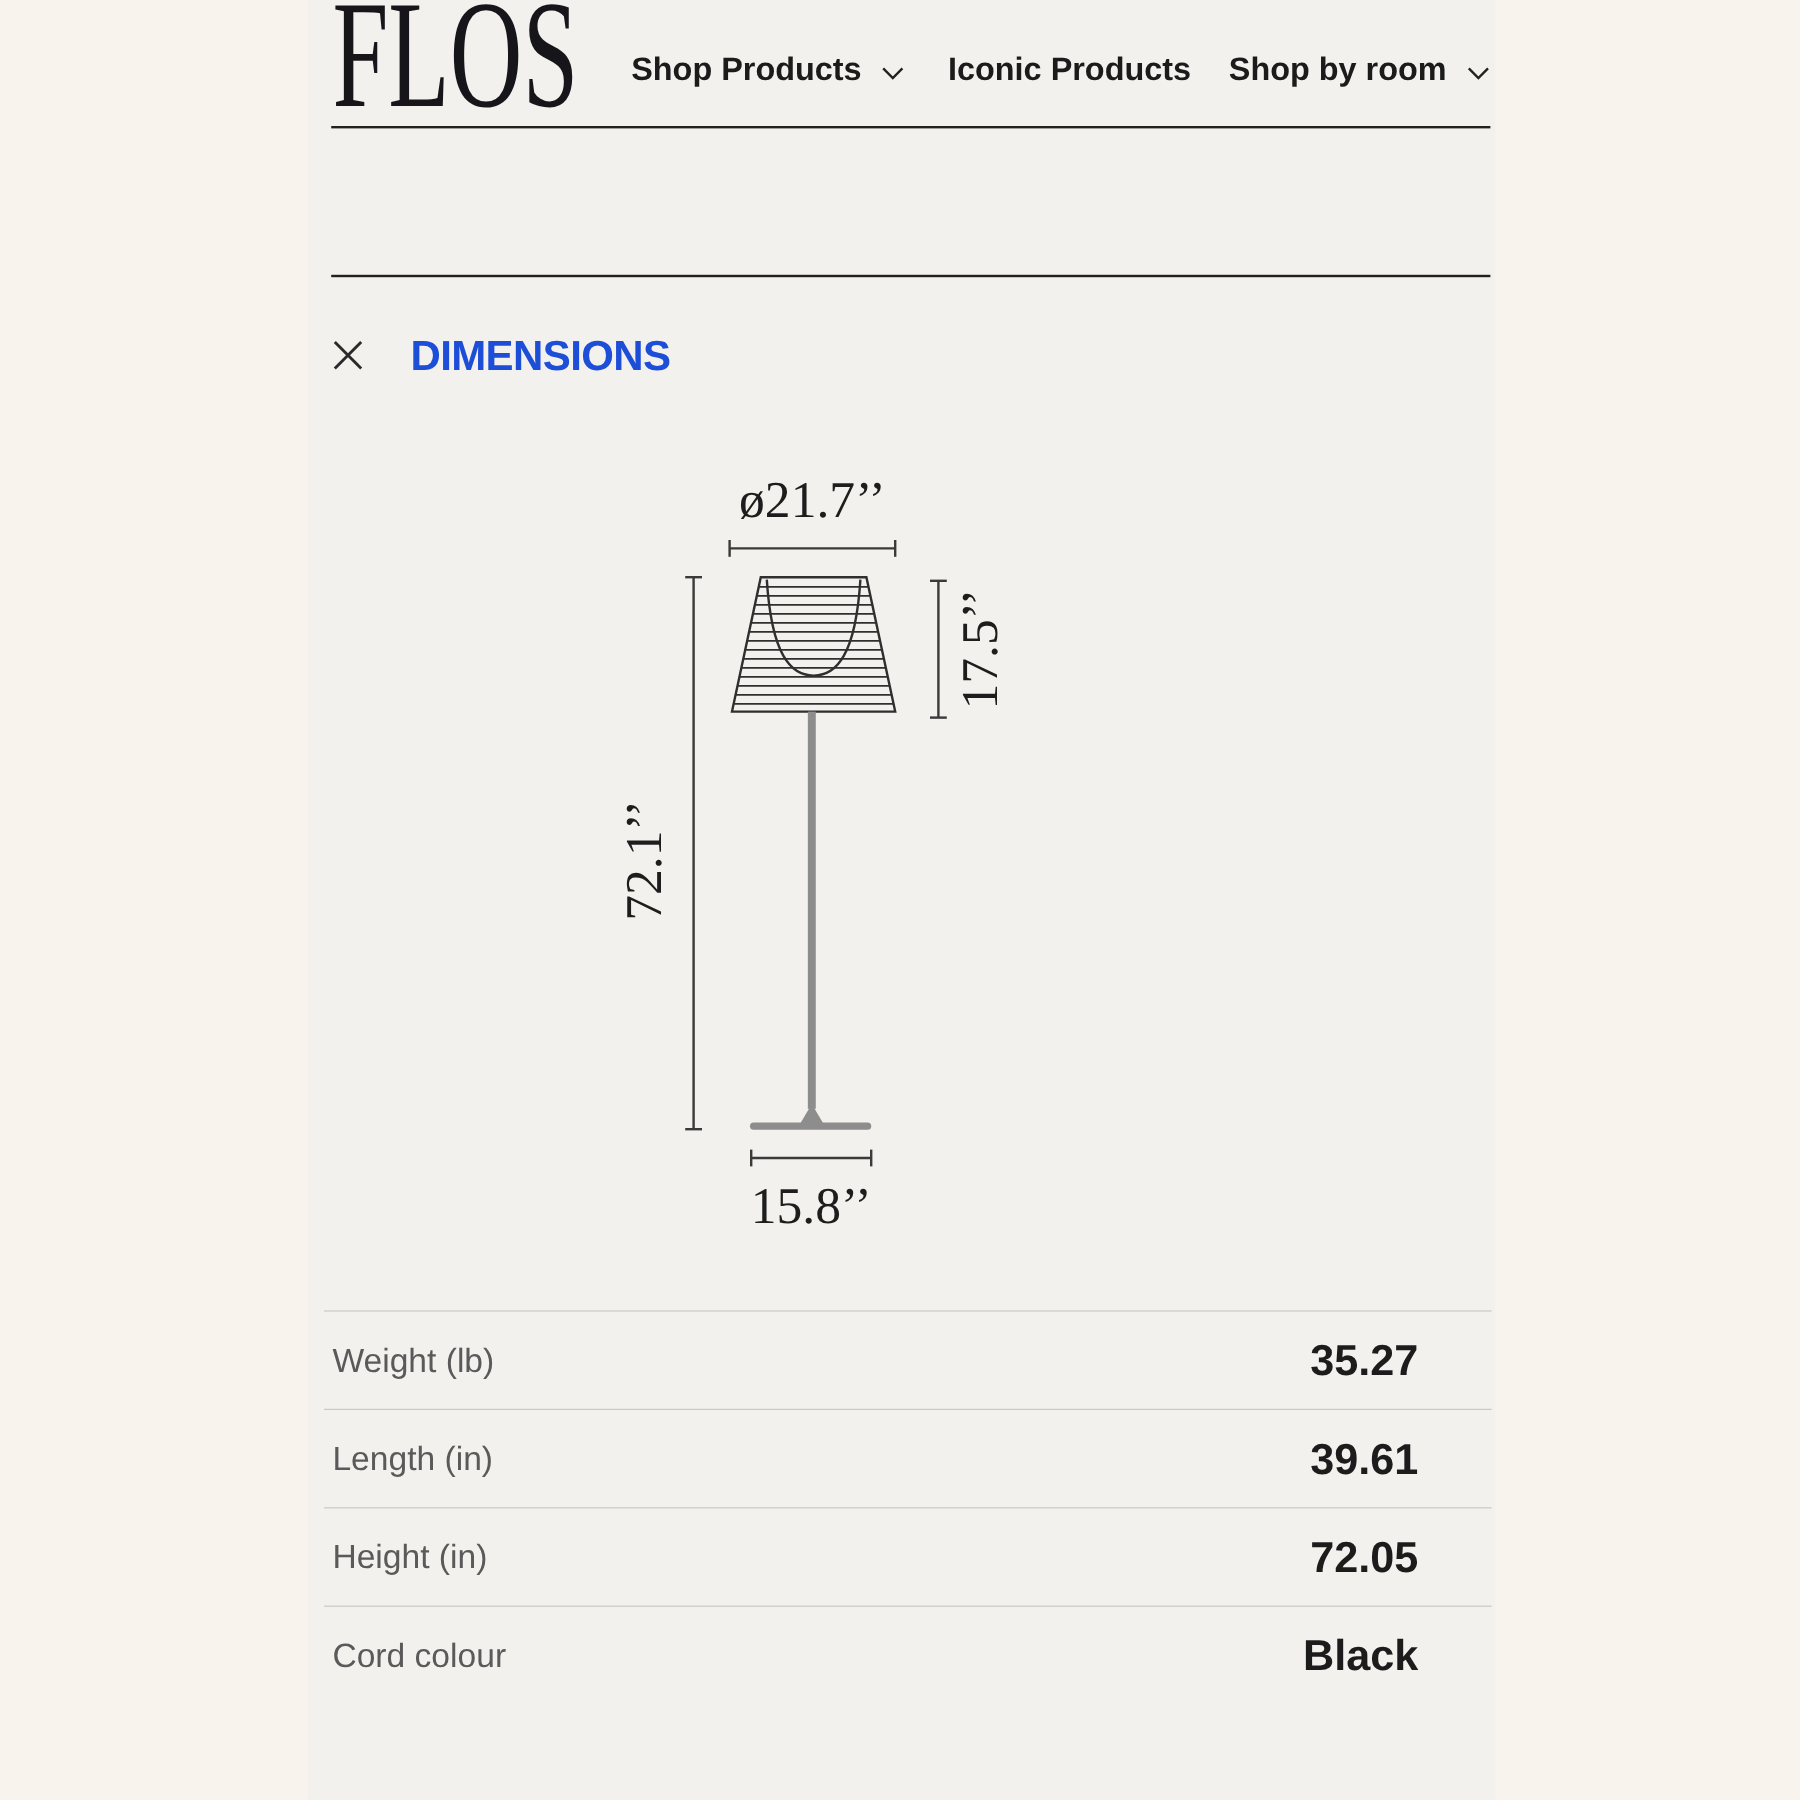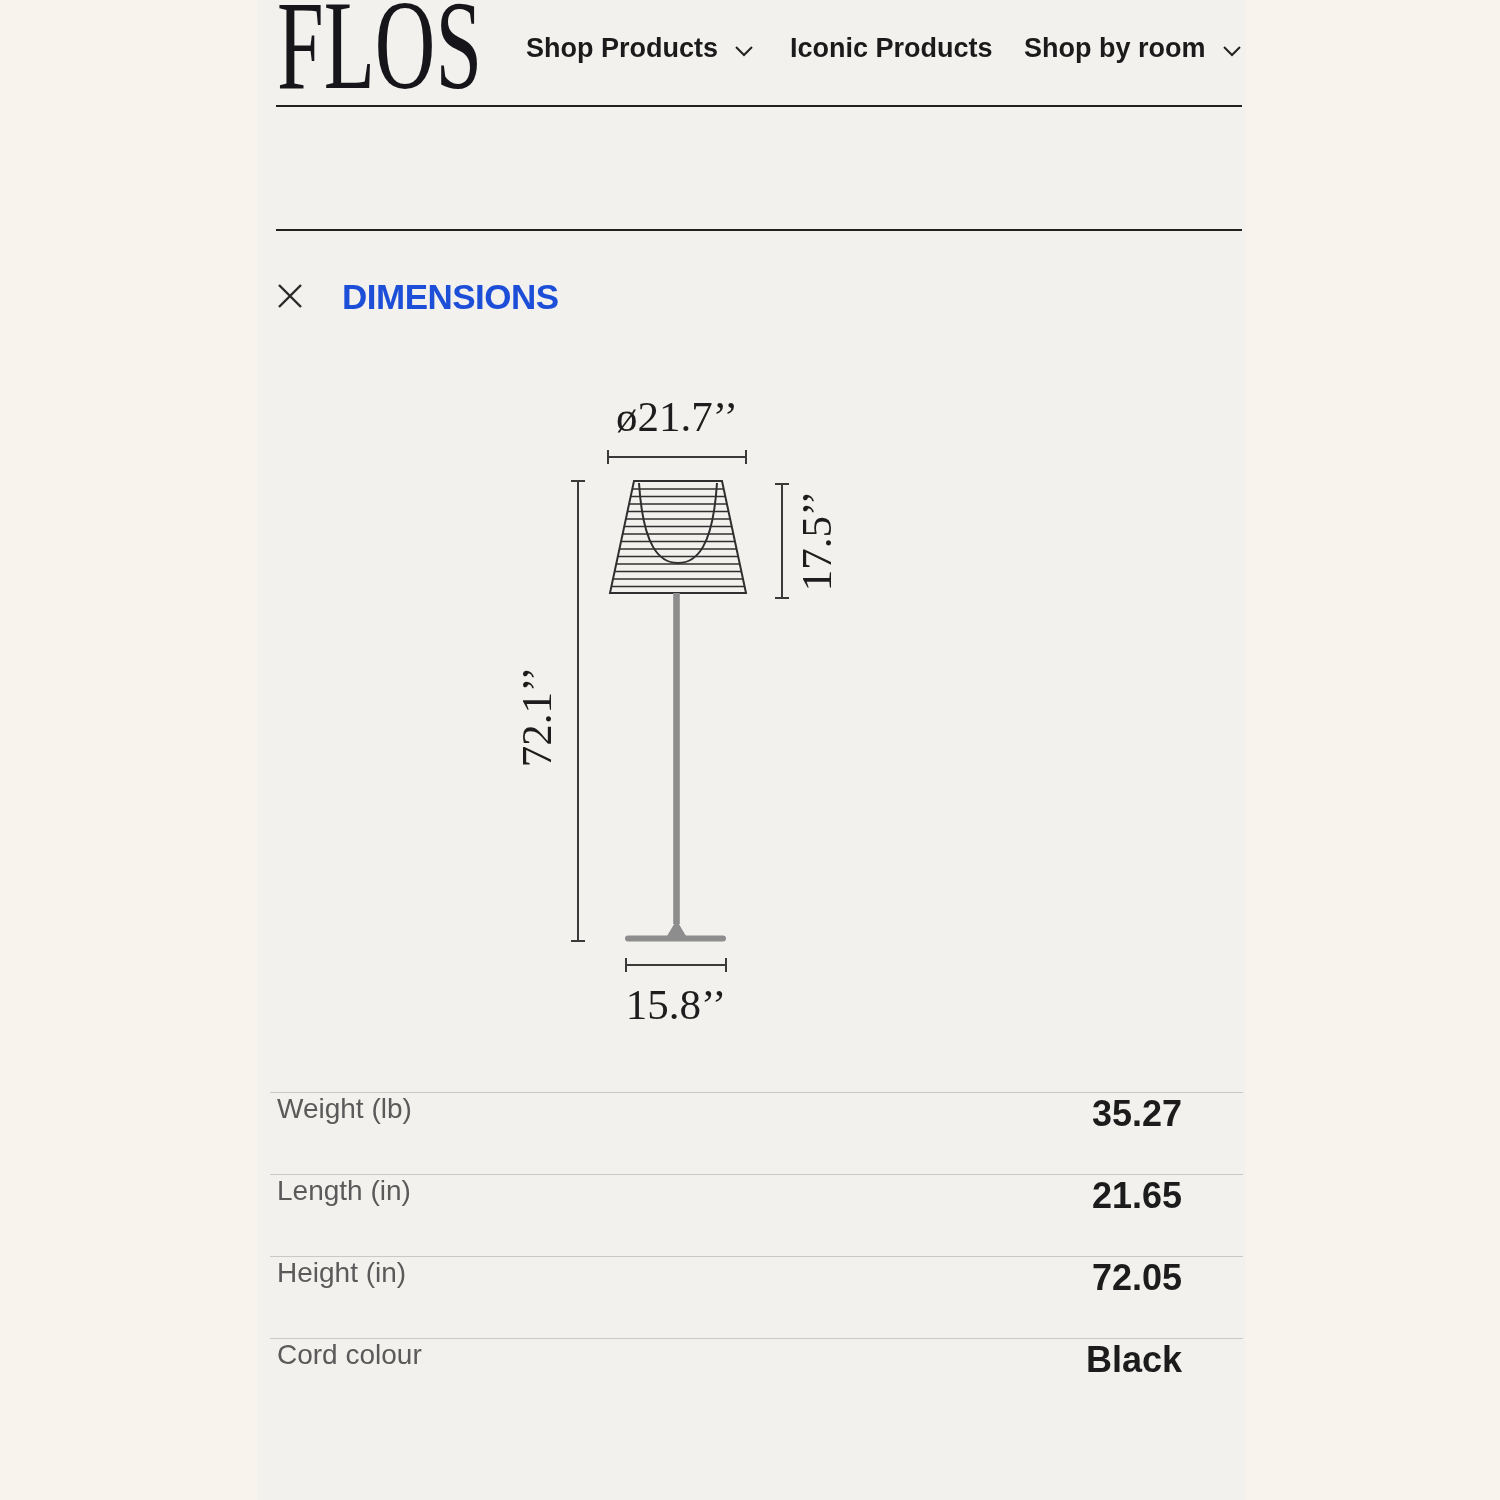--- a/index.html
+++ b/index.html
@@ -5,37 +5,37 @@
   * { margin:0; padding:0; box-sizing:border-box; }
   html,body { width:1500px; height:1500px; overflow:hidden; }
   body { font-family:"Liberation Sans", sans-serif; background:#f8f3ed; position:relative; }
 
   .content-col { position:absolute; left:257px; top:0; width:989px; height:1500px; background:#f2f1ee; }
 
   
   .logo { position:absolute; left:277px; top:-19px; font-family:"Liberation Serif", serif;
           font-size:128px; line-height:1; color:#16151a; letter-spacing:0px;
           transform:scaleX(0.655); transform-origin:left top; white-space:nowrap; }
-  .nav-item { position:absolute; top:33px; display:flex; align-items:center; gap:16px;
+  .nav-item { position:absolute; top:43px; display:flex; align-items:center; gap:16px;
               font-size:27px; font-weight:bold; color:#1b1b1b; cursor:pointer; }
   .nav-item .chev { display:block; margin-top:4px; }
   .rule-dark { position:absolute; left:276px; width:966px; height:2px; background:#222120; }
 
   
   .close-btn { position:absolute; left:276px; top:282px; width:28px; height:28px; cursor:pointer; }
   .panel-title { position:absolute; left:342px; top:277px; font-size:35px; font-weight:bold;
                  letter-spacing:-0.5px; color:#1d4ed8; }
 
   
   .diagram { position:absolute; left:495px; top:385px; }
   .dim-text { font-family:"Liberation Serif", serif; font-size:43px; fill:#1d1d1d; }
 
   
   .specs { position:absolute; left:270px; top:1092px; width:973px; }
-  .spec-row { display:flex; justify-content:space-between; 
+  .spec-row { display:flex; justify-content:space-between; align-items:center;
               height:82px; border-top:1px solid #cac9c5; }
   .spec-label { font-size:28px; color:#5a5a5a; margin-left:7px; }
   .spec-value { font-size:36px; font-weight:bold; color:#1c1c1c; margin-right:61px; }
 </style>
 </head>
 <body>
 
 <div class="content-col"></div>
 
 <div class="logo">FLOS</div>
@@ -123,21 +123,21 @@
   <text class="dim-text" x="676" y="1019" text-anchor="middle" font-size="45">15.8’’</text>
 </svg>
 
 <div class="specs">
   <div class="spec-row">
     <span class="spec-label">Weight (lb)</span>
     <span class="spec-value">35.27</span>
   </div>
   <div class="spec-row">
     <span class="spec-label">Length (in)</span>
-    <span class="spec-value">21.65</span>
+    <span class="spec-value">39.61</span>
   </div>
   <div class="spec-row">
     <span class="spec-label">Height (in)</span>
     <span class="spec-value">72.05</span>
   </div>
   <div class="spec-row">
     <span class="spec-label">Cord colour</span>
     <span class="spec-value">Black</span>
   </div>
 </div>

